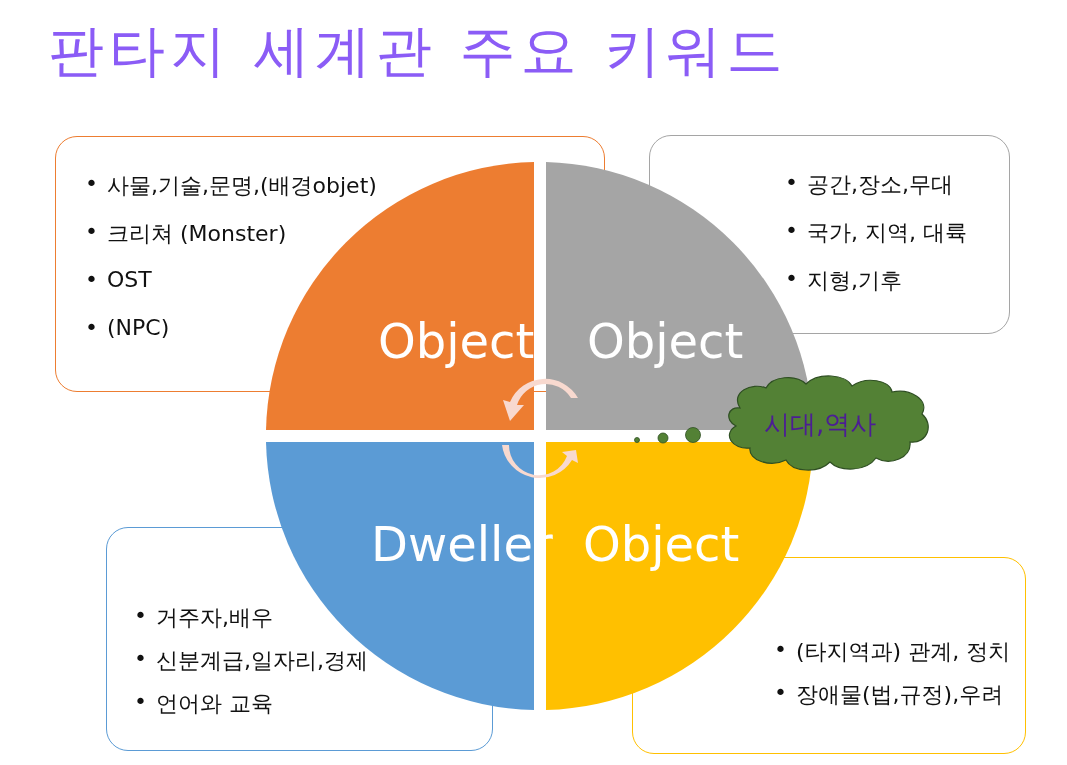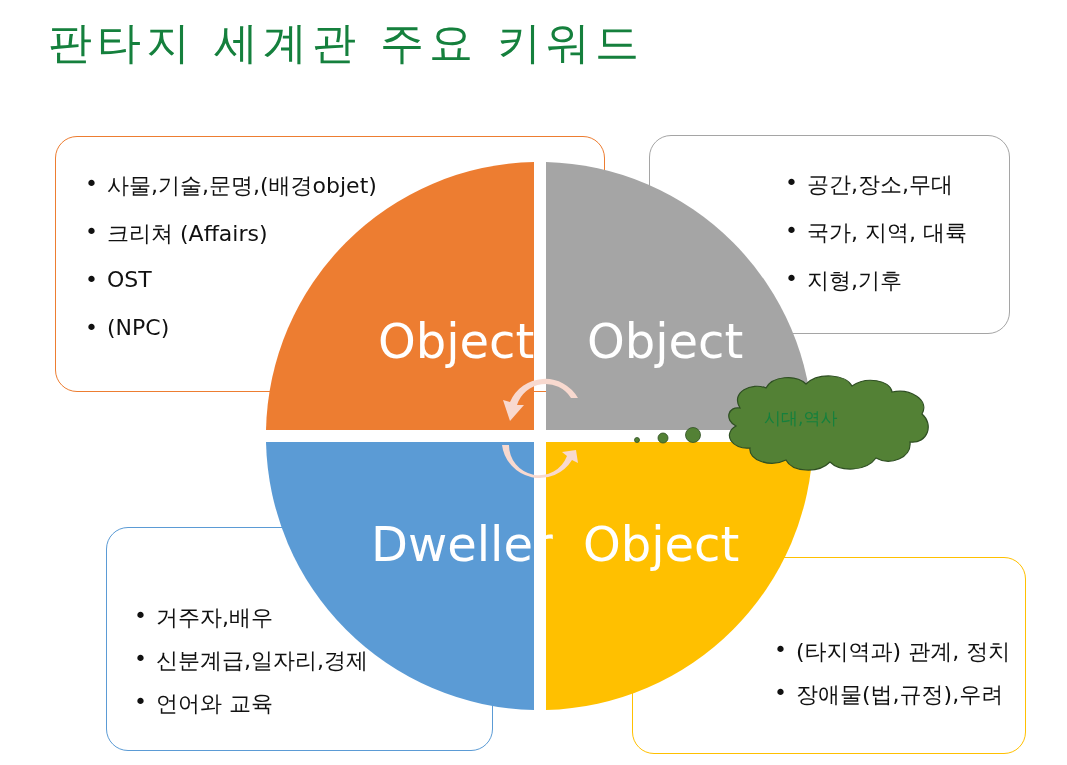--- a/index.html
+++ b/index.html
@@ -1,48 +1,48 @@
 <!DOCTYPE html>
 <html><head>
 <meta charset="utf-8">
 <style>
   html, body { margin:0; padding:0; background:#ffffff; }
   body { width:1067px; height:765px; position:relative; overflow:hidden;
          font-family:"DejaVu Sans", "Liberation Sans", sans-serif; }
-  .title { position:absolute; left:48px; top:14px; font-size:44px; color:#15803d;
+  .title { position:absolute; left:48px; top:14px; font-size:56px; color:#8b5cf6;
            letter-spacing:5px; font-weight:normal; white-space:nowrap; }
   .box { position:absolute; background:#fff; border:1.5px solid; border-radius:22px; box-sizing:border-box; }
   .box ul { list-style:none; margin:17px; padding:0; position:absolute; }
   .box li { font-size:22px; color:#111; white-space:nowrap; position:relative; padding-left:22px; }
   .box li::before { content:"•"; position:absolute; left:0; top:0; }
   #box-object { left:55px; top:136px; width:550px; height:256px; border-color:#ED7D31; }
   #box-object ul { left:12px; top:17px; }
   #box-object li { height:48px; }
   #box-space { left:649px; top:135px; width:361px; height:199px; border-color:#A5A5A5; }
   #box-space ul { left:118px; top:17px; }
   #box-space li { height:48px; }
   #box-dweller { left:106px; top:527px; width:387px; height:224px; border-color:#5B9BD5; }
   #box-dweller ul { left:10px; top:58px; }
   #box-dweller li { height:43px; }
   #box-affairs { left:632px; top:557px; width:394px; height:197px; border-color:#FFC000; }
   #box-affairs ul { left:124px; top:62px; }
   #box-affairs li { height:43px; }
   svg.diagram { position:absolute; left:0; top:0; }
   .quad-label { position:absolute; font-size:48px; color:#fff; white-space:nowrap; }
-  .cloud-label { position:absolute; font-size:17px; color:#15803d; white-space:nowrap; }
+  .cloud-label { position:absolute; font-size:26px; color:#4c1d95; white-space:nowrap; }
 </style>
 </head>
 <body>
 
 <div class="title">판타지 세계관 주요 키워드</div>
 
 <div class="box" id="box-object">
   <ul>
     <li>사물,기술,문명,(배경objet)</li>
-    <li>크리쳐 (Affairs)</li>
+    <li>크리쳐 (Monster)</li>
     <li>OST</li>
     <li>(NPC)</li>
   </ul>
 </div>
 
 <div class="box" id="box-space">
   <ul>
     <li>공간,장소,무대</li>
     <li>국가, 지역, 대륙</li>
     <li>지형,기후</li>

